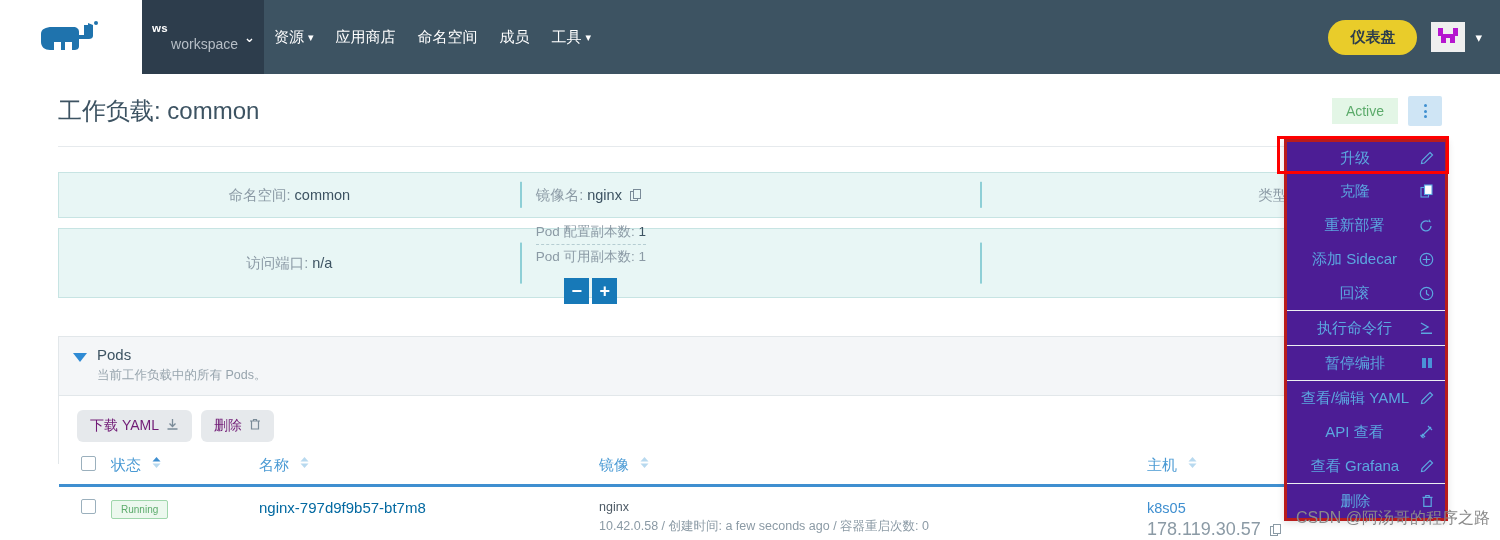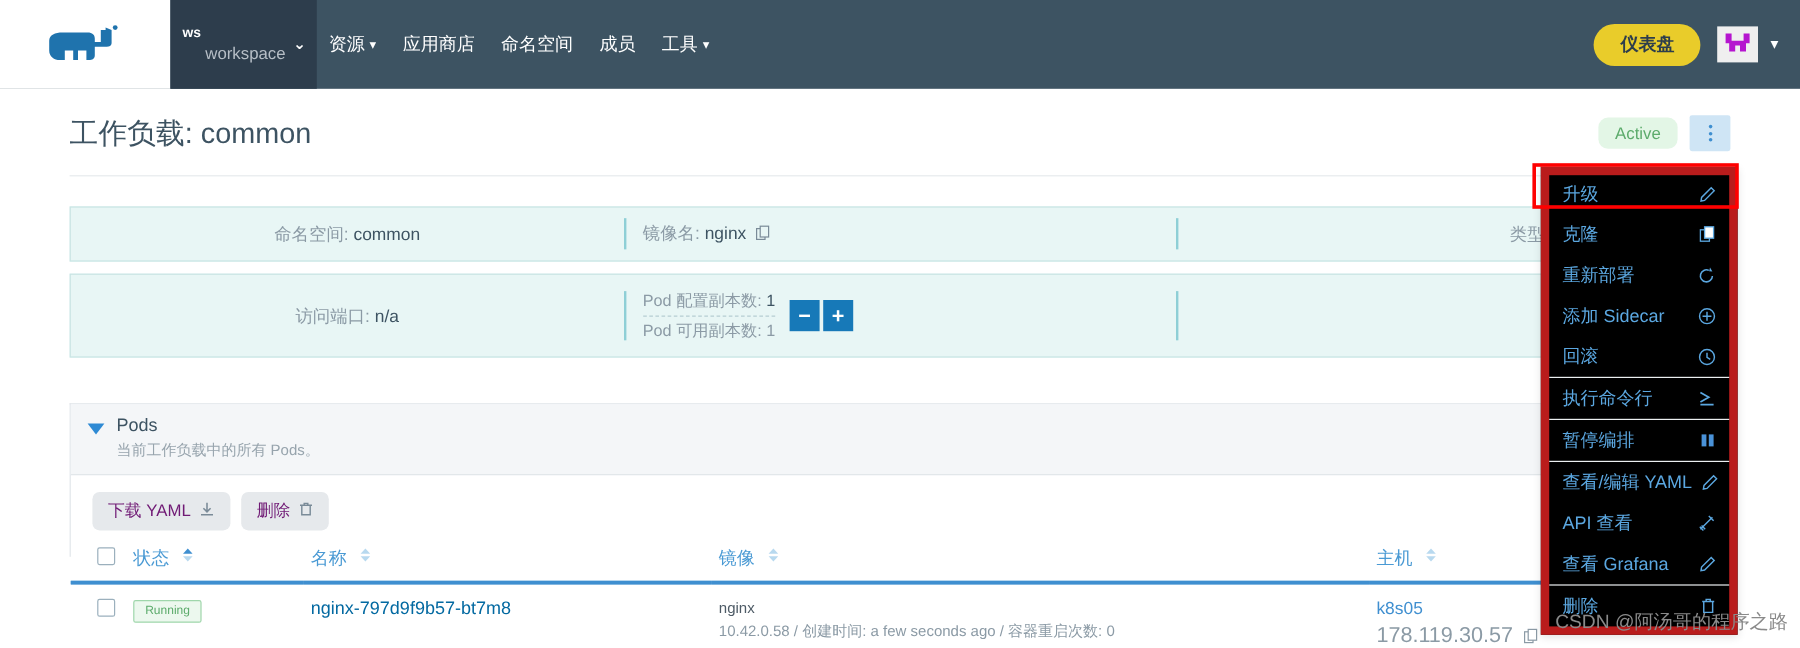--- a/index.html
+++ b/index.html
@@ -60,21 +60,21 @@
 
   
   .title-row {
     position: absolute; top: 95px; left: 58px; right: 58px;
     display: flex; align-items: center;
   }
   .page-title { font-size: 24px; color: #3d5362; font-weight: normal; }
   .title-right { margin-left: auto; display:flex; align-items:center; gap: 10px; }
   .badge-active {
     background: #e3f6e6; color: #5cab6b; font-size: 14px;
-    padding: 5px 14px; border-radius: 8px;
+    padding: 5px 14px; border-radius: 0;
   }
   .kebab {
     background: #cfe5f5; width: 34px; height: 30px; border-radius: 2px;
     display:flex; align-items:center; justify-content:center; cursor: pointer;
   }
   .kebab .dots { display:flex; flex-direction:column; gap:2.5px; }
   .kebab .dots i { width:3px; height:3px; border-radius:50%; background:#3f8fd0; display:block; }
   .title-rule {
     position:absolute; top:146px; left:58px; right:58px;
     border-bottom: 1px solid #e6eaed;
@@ -97,21 +97,21 @@
   .cell.c-right { justify-content: flex-end; }
   .cell + .cell::before {
     content:""; position:absolute; left:0; top:50%;
     transform: translateY(-50%); height: 60%; width: 2px; background: #8ecfd6;
   }
   .kv { font-size: 14.5px; white-space: nowrap; }
   .kv .k { color: #8b9aa5; }
   .kv .v { color: #3d5362; }
   .copy-ic { display:inline-block; vertical-align:-2px; margin-left:4px; color:#7a8b98; }
 
-  .replicas { display:flex; align-items:center; gap: 12px; }
+  .replicas { display:flex; align-items:center; gap: 12px; flex-direction: column; }
   .rep-stack { text-align: left; }
   .rep-line { font-size: 13.5px; white-space: nowrap; line-height: 1.45; }
   .rep-line .k { color: #8b9aa5; }
   .rep-line .v { color: #3d5362; }
   .rep-line.rep-top { border-bottom: 1px dashed #b5cdd2; padding-bottom: 2px; }
   .rep-line.rep-bot { padding-top: 2px; }
   .rep-line.rep-bot .v { color:#8b9aa5; }
   .stepper { display:flex; gap: 3px; }
   .step-btn {
     width: 25px; height: 26px; background: #1779b8; color:#fff;
@@ -166,22 +166,22 @@
   }
   .link { color: #0369a1; font-size: 15px; }
   .cell-main { font-size: 12.5px; color: #4e5b66; line-height: 1.35; }
   .cell-sub { font-size: 12.5px; color: #8b9aa5; margin-top: 2px; }
   .host-name { color: #3f8fd0; font-size: 14.5px; line-height: 1.35; }
   .host-ip { color: #8b9aa5; font-size: 18px; margin-top: 1px; }
 
   
   .menu {
     position: absolute; left: 1284px; top: 139px; width: 164px;
-    background: #000000; border: 7px solid #b91c1c;
-    box-shadow: 0 2px 7px rgba(0,0,0,.12); z-index: 40;
+    background: #4c1d95; border: 3px solid #b91c1c;
+    box-shadow: 0 2px 7px rgba(0,0,0,.12); z-index: 40; text-align: center;
   }
   .menu-item {
     display:flex; align-items:center; font-size: 15px; color: #5ba7e0;
     padding: 7px 11px; height: 34px; cursor: pointer; white-space: nowrap;
   }
   .menu-item .mi-label { flex: 1; }
   .menu-item .mi-icon { color: #5ba7e0; font-size: 14px; margin-left: 8px; display:flex; align-items:center; }
   .menu-sep { border-top: 1px solid #eceff1; }
   .menu-item.first { height: 32px; }
   .hl-box {

